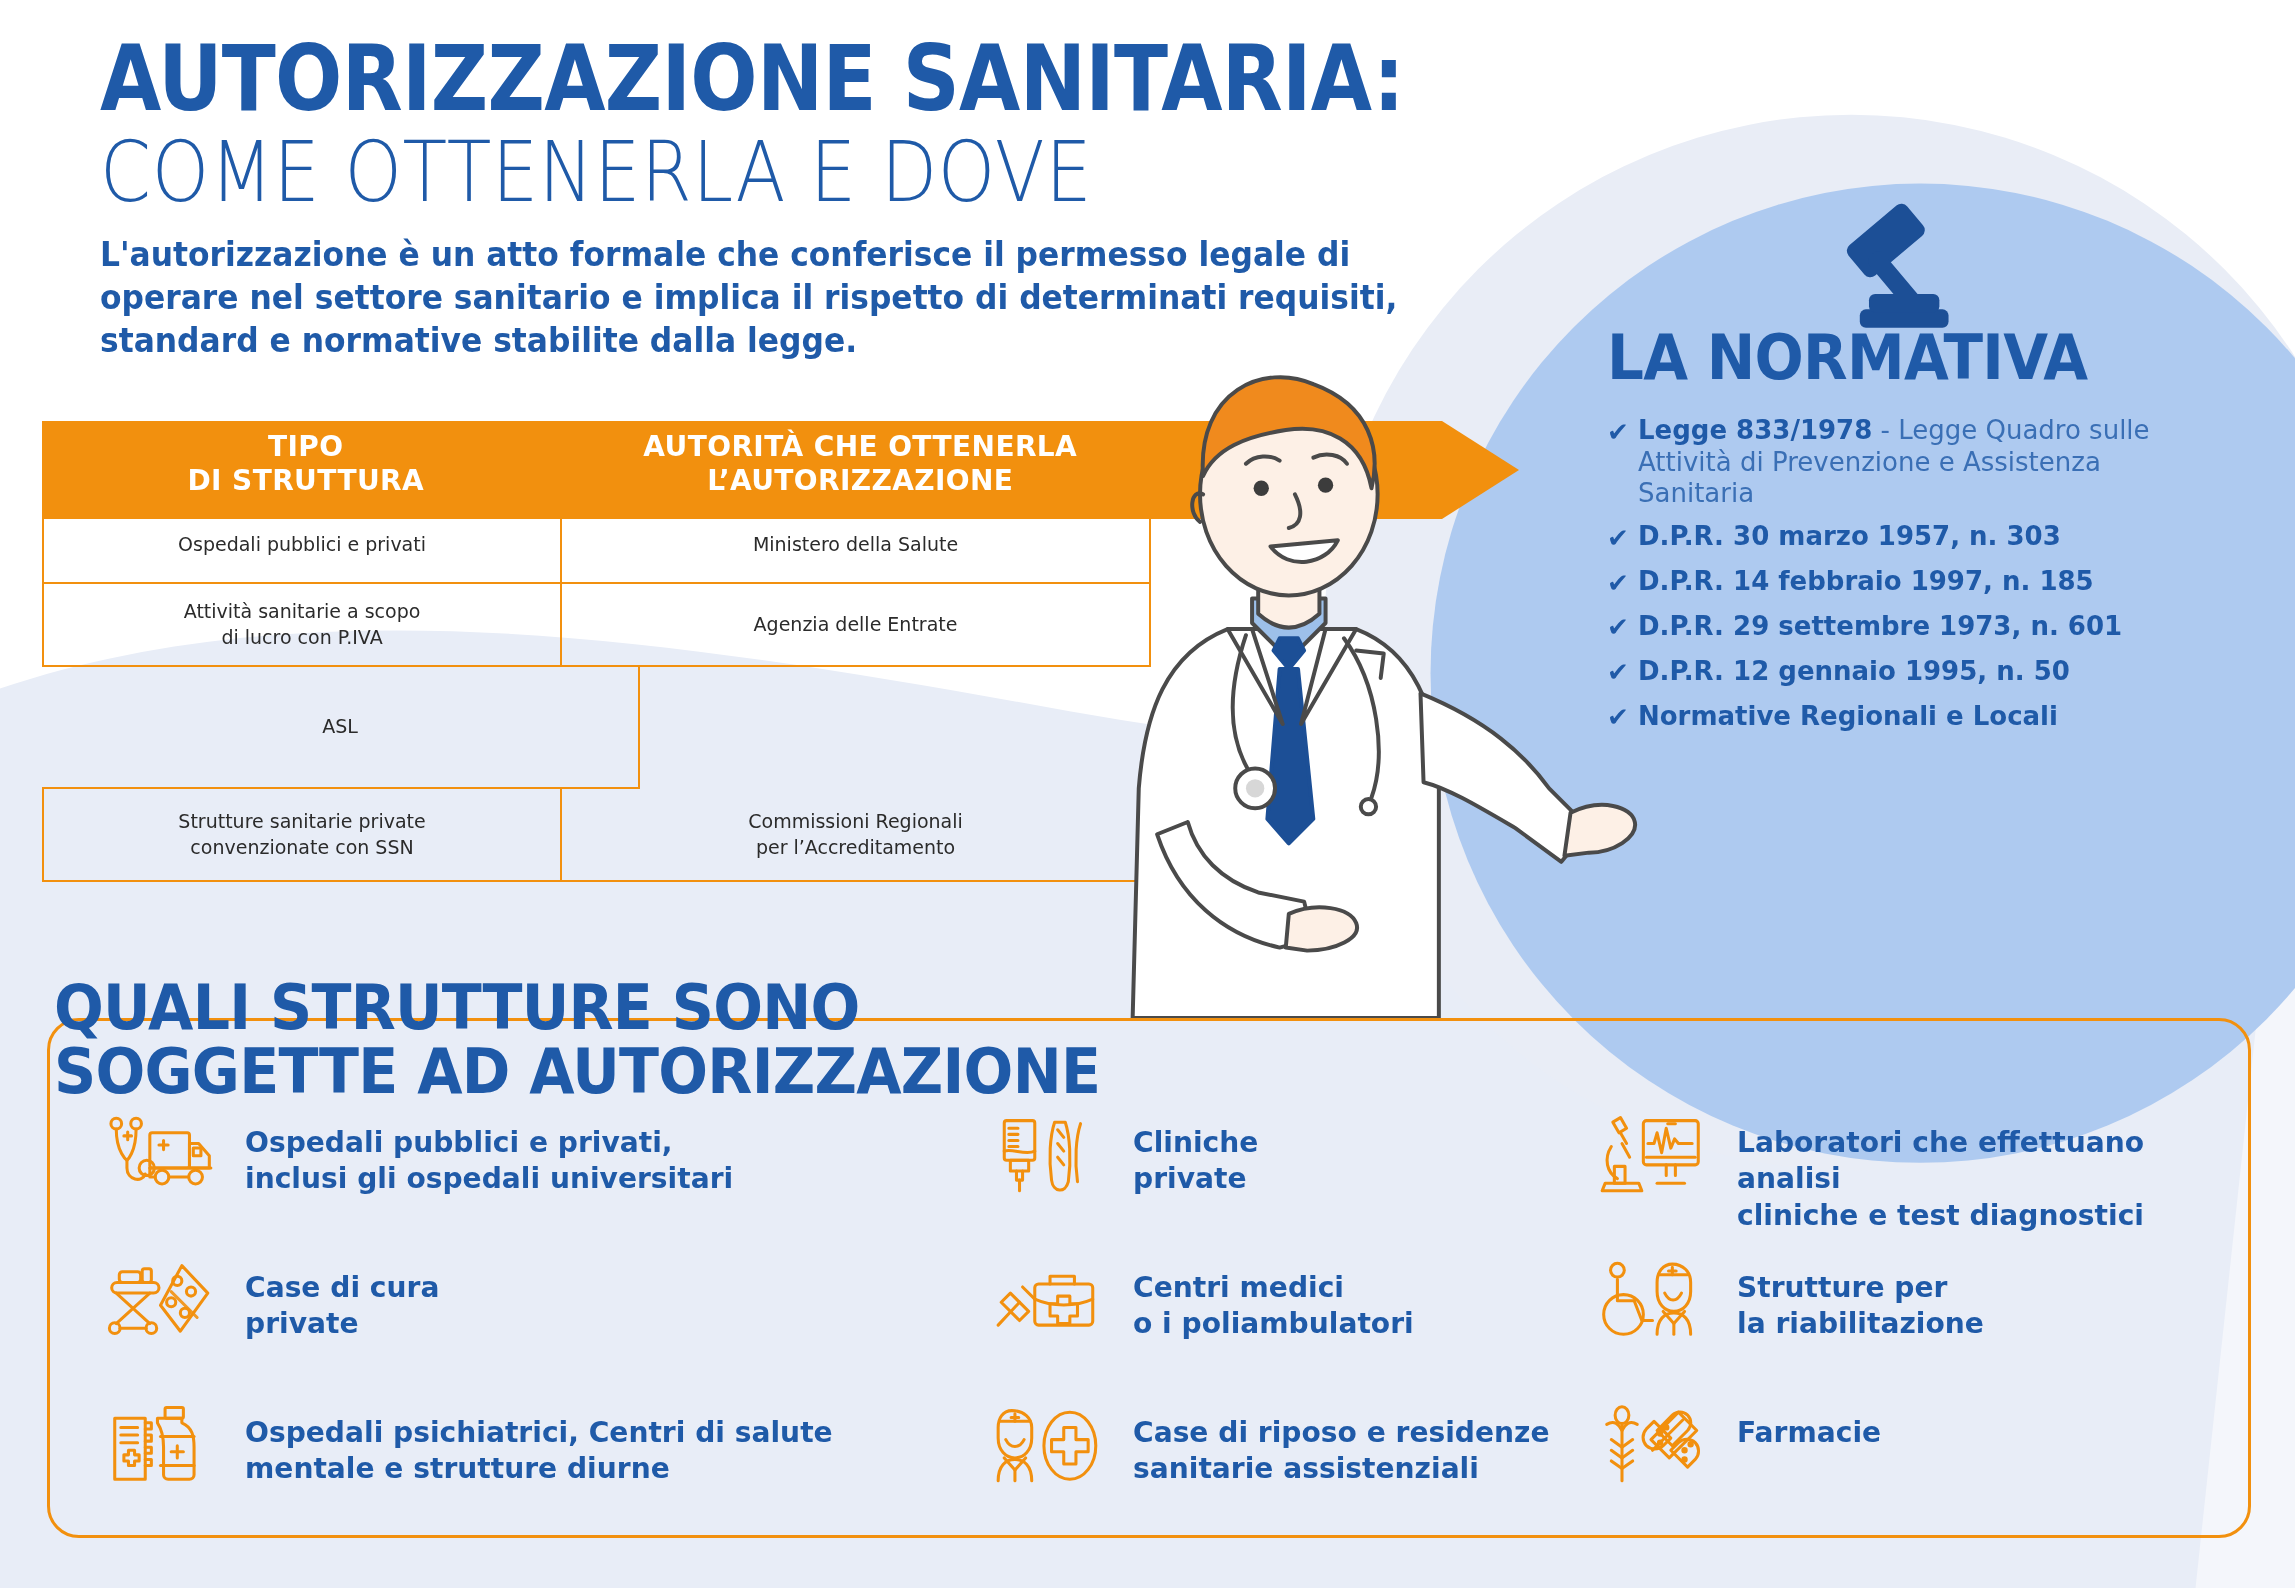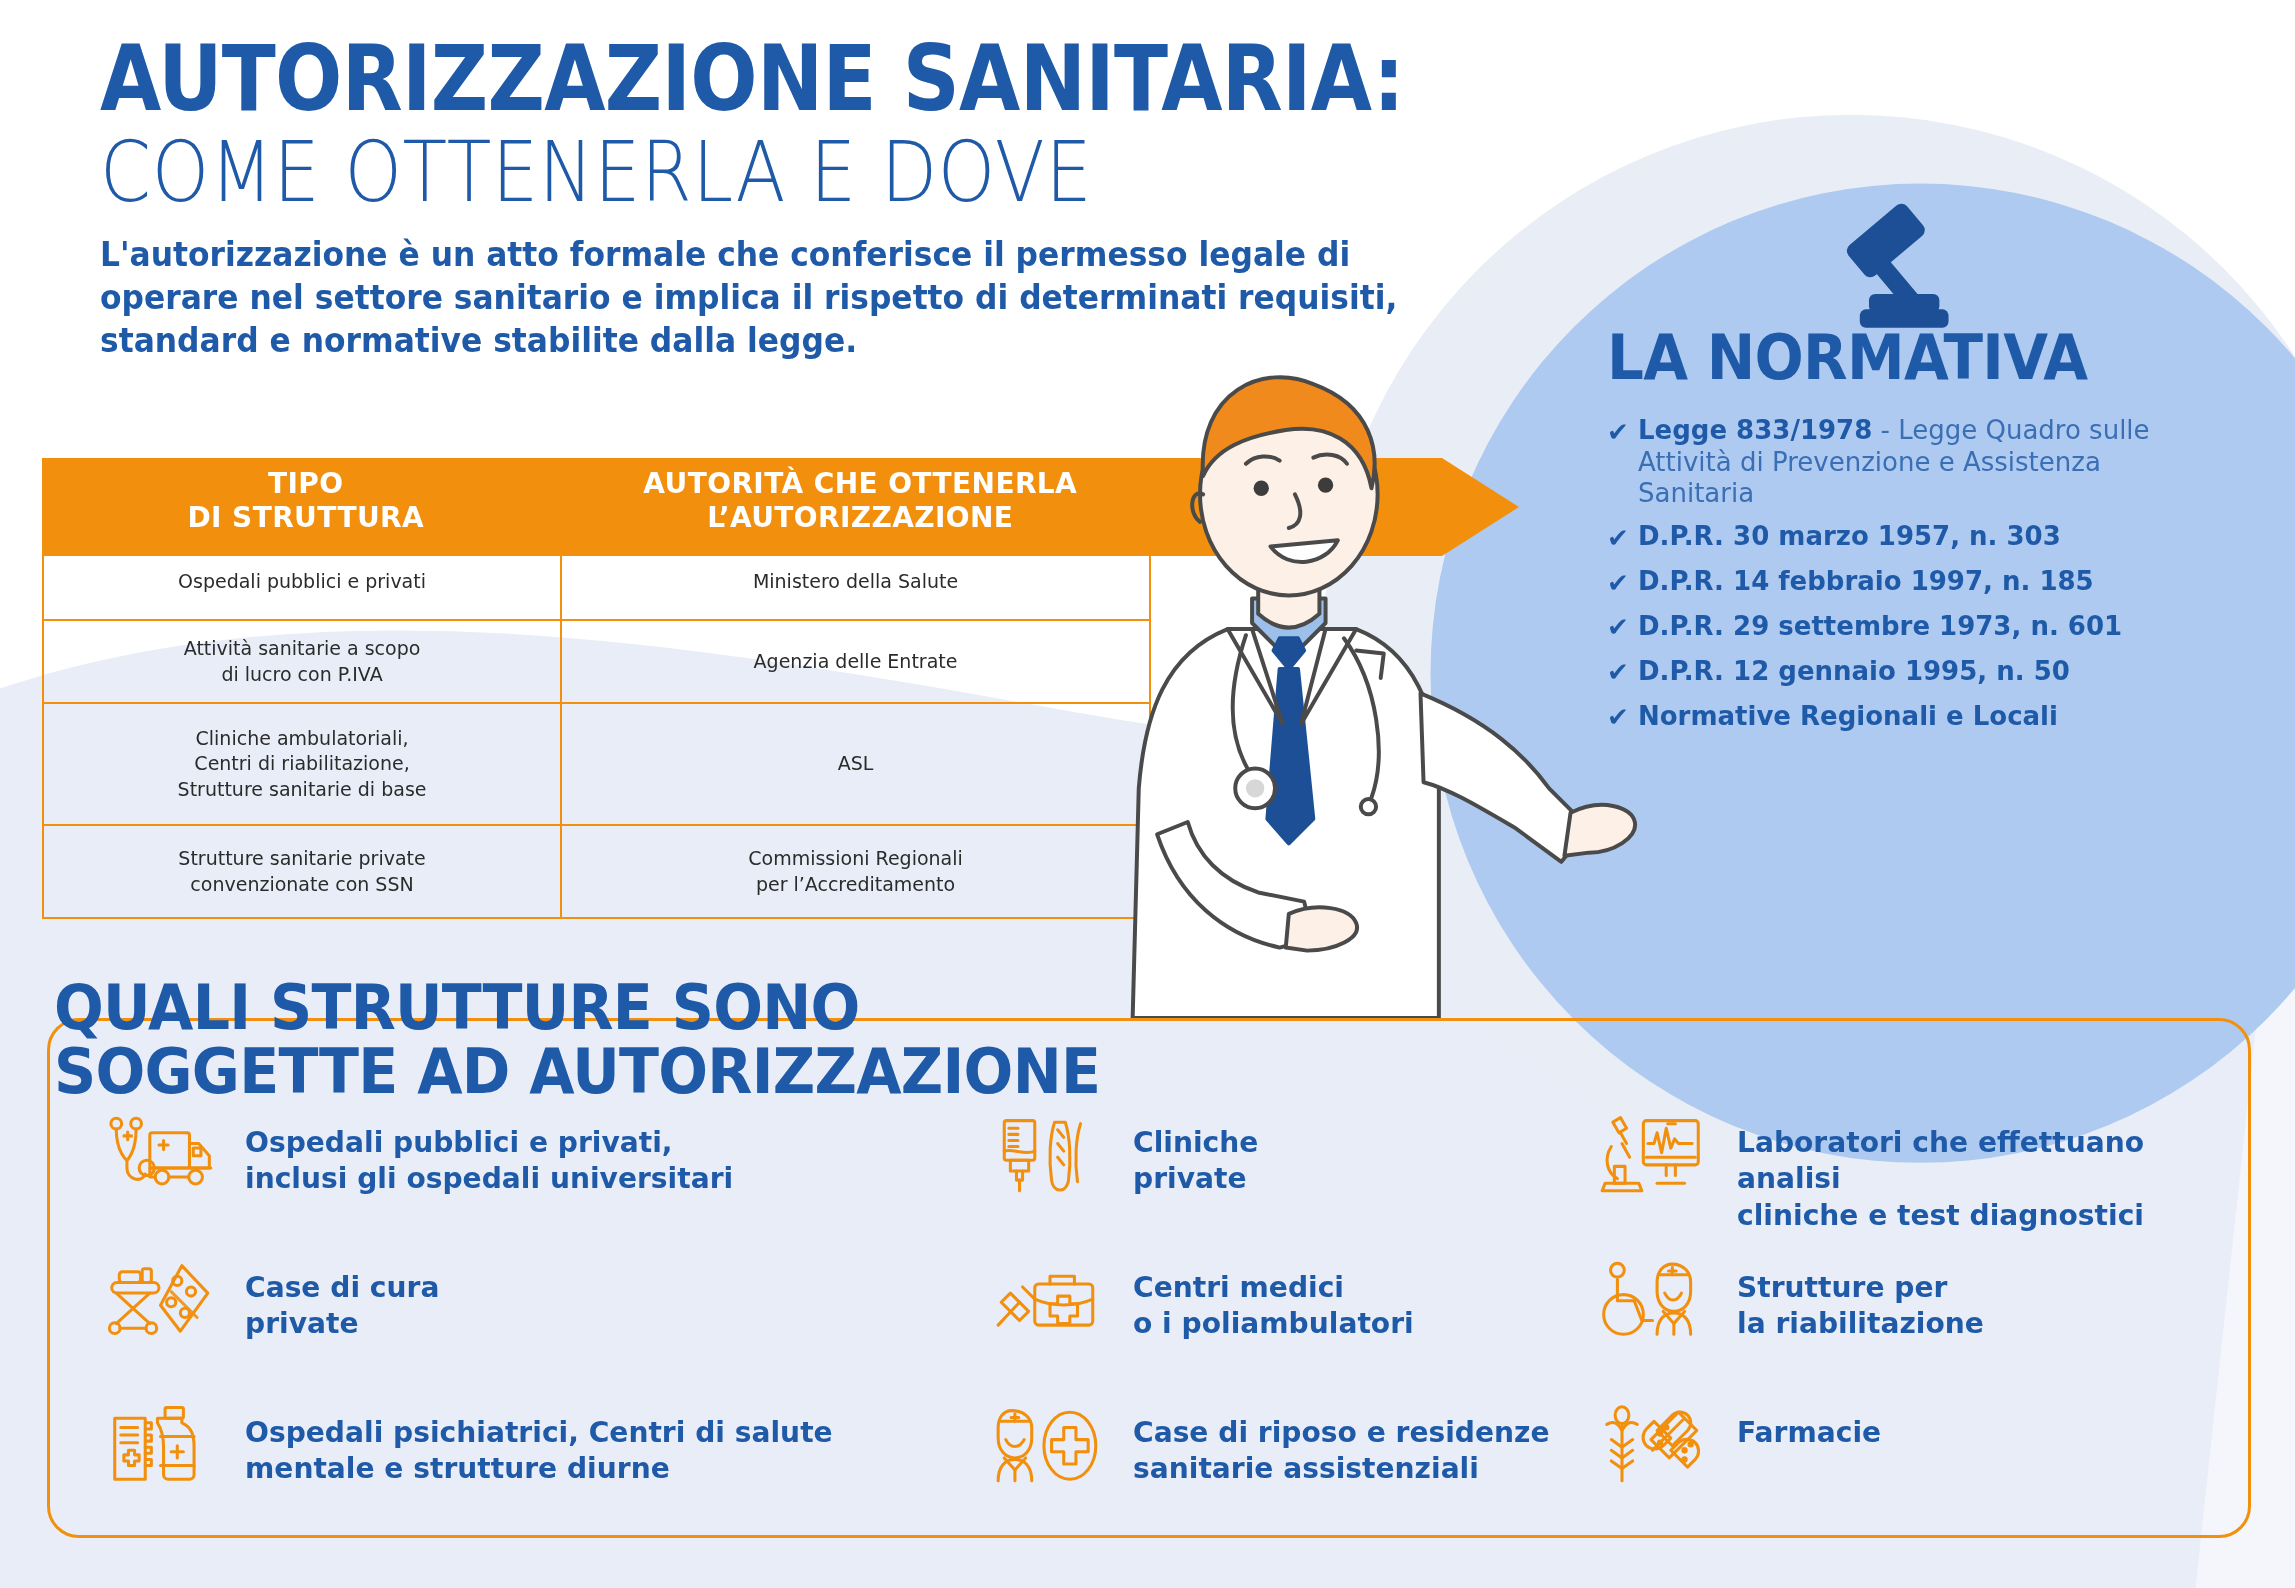--- a/index.html
+++ b/index.html
@@ -55,21 +55,20 @@
   .table-wrap {
     position: absolute;
     left: 42px; top: 421px;
     width: 1109px;
     z-index: 6;
   }
   .tbl-head {
     position: relative;
     height: 86px;
     display: flex;
-    margin-top: 37px;
   }
   .tbl-head .bar {
     position: absolute; left: 0; top: 0;
     width: 1477px; height: 98px;
     background: #f2900e;
     clip-path: polygon(0 0, calc(100% - 77px) 0, 100% 50%, calc(100% - 77px) 100%, 0 100%);
   }
   .th {
     position: relative; z-index: 2;
     color: #ffffff;
@@ -230,21 +229,20 @@
 
   <div class="trow r1">
     <div class="td c1">Ospedali pubblici e privati</div>
     <div class="td c2">Ministero della Salute</div>
   </div>
   <div class="trow r2">
     <div class="td c1">Attività sanitarie a scopo<br>di lucro con P.IVA</div>
     <div class="td c2">Agenzia delle Entrate</div>
   </div>
   <div class="trow r3">
-    <div class="td c1">Cliniche ambulatoriali,<br>Centri di riabilitazione,<br>Strutture sanitarie di base</div>
     <div class="td c2">ASL</div>
   </div>
   <div class="trow r4">
     <div class="td c1">Strutture sanitarie private<br>convenzionate con SSN</div>
     <div class="td c2">Commissioni Regionali<br>per l’Accreditamento</div>
   </div>
 </div>
 
 <svg id="doctor" width="582" height="689" viewBox="0 0 380 450">
   <g fill="none" stroke="#4a4a4a" stroke-width="2.6" stroke-linecap="round" stroke-linejoin="round">

